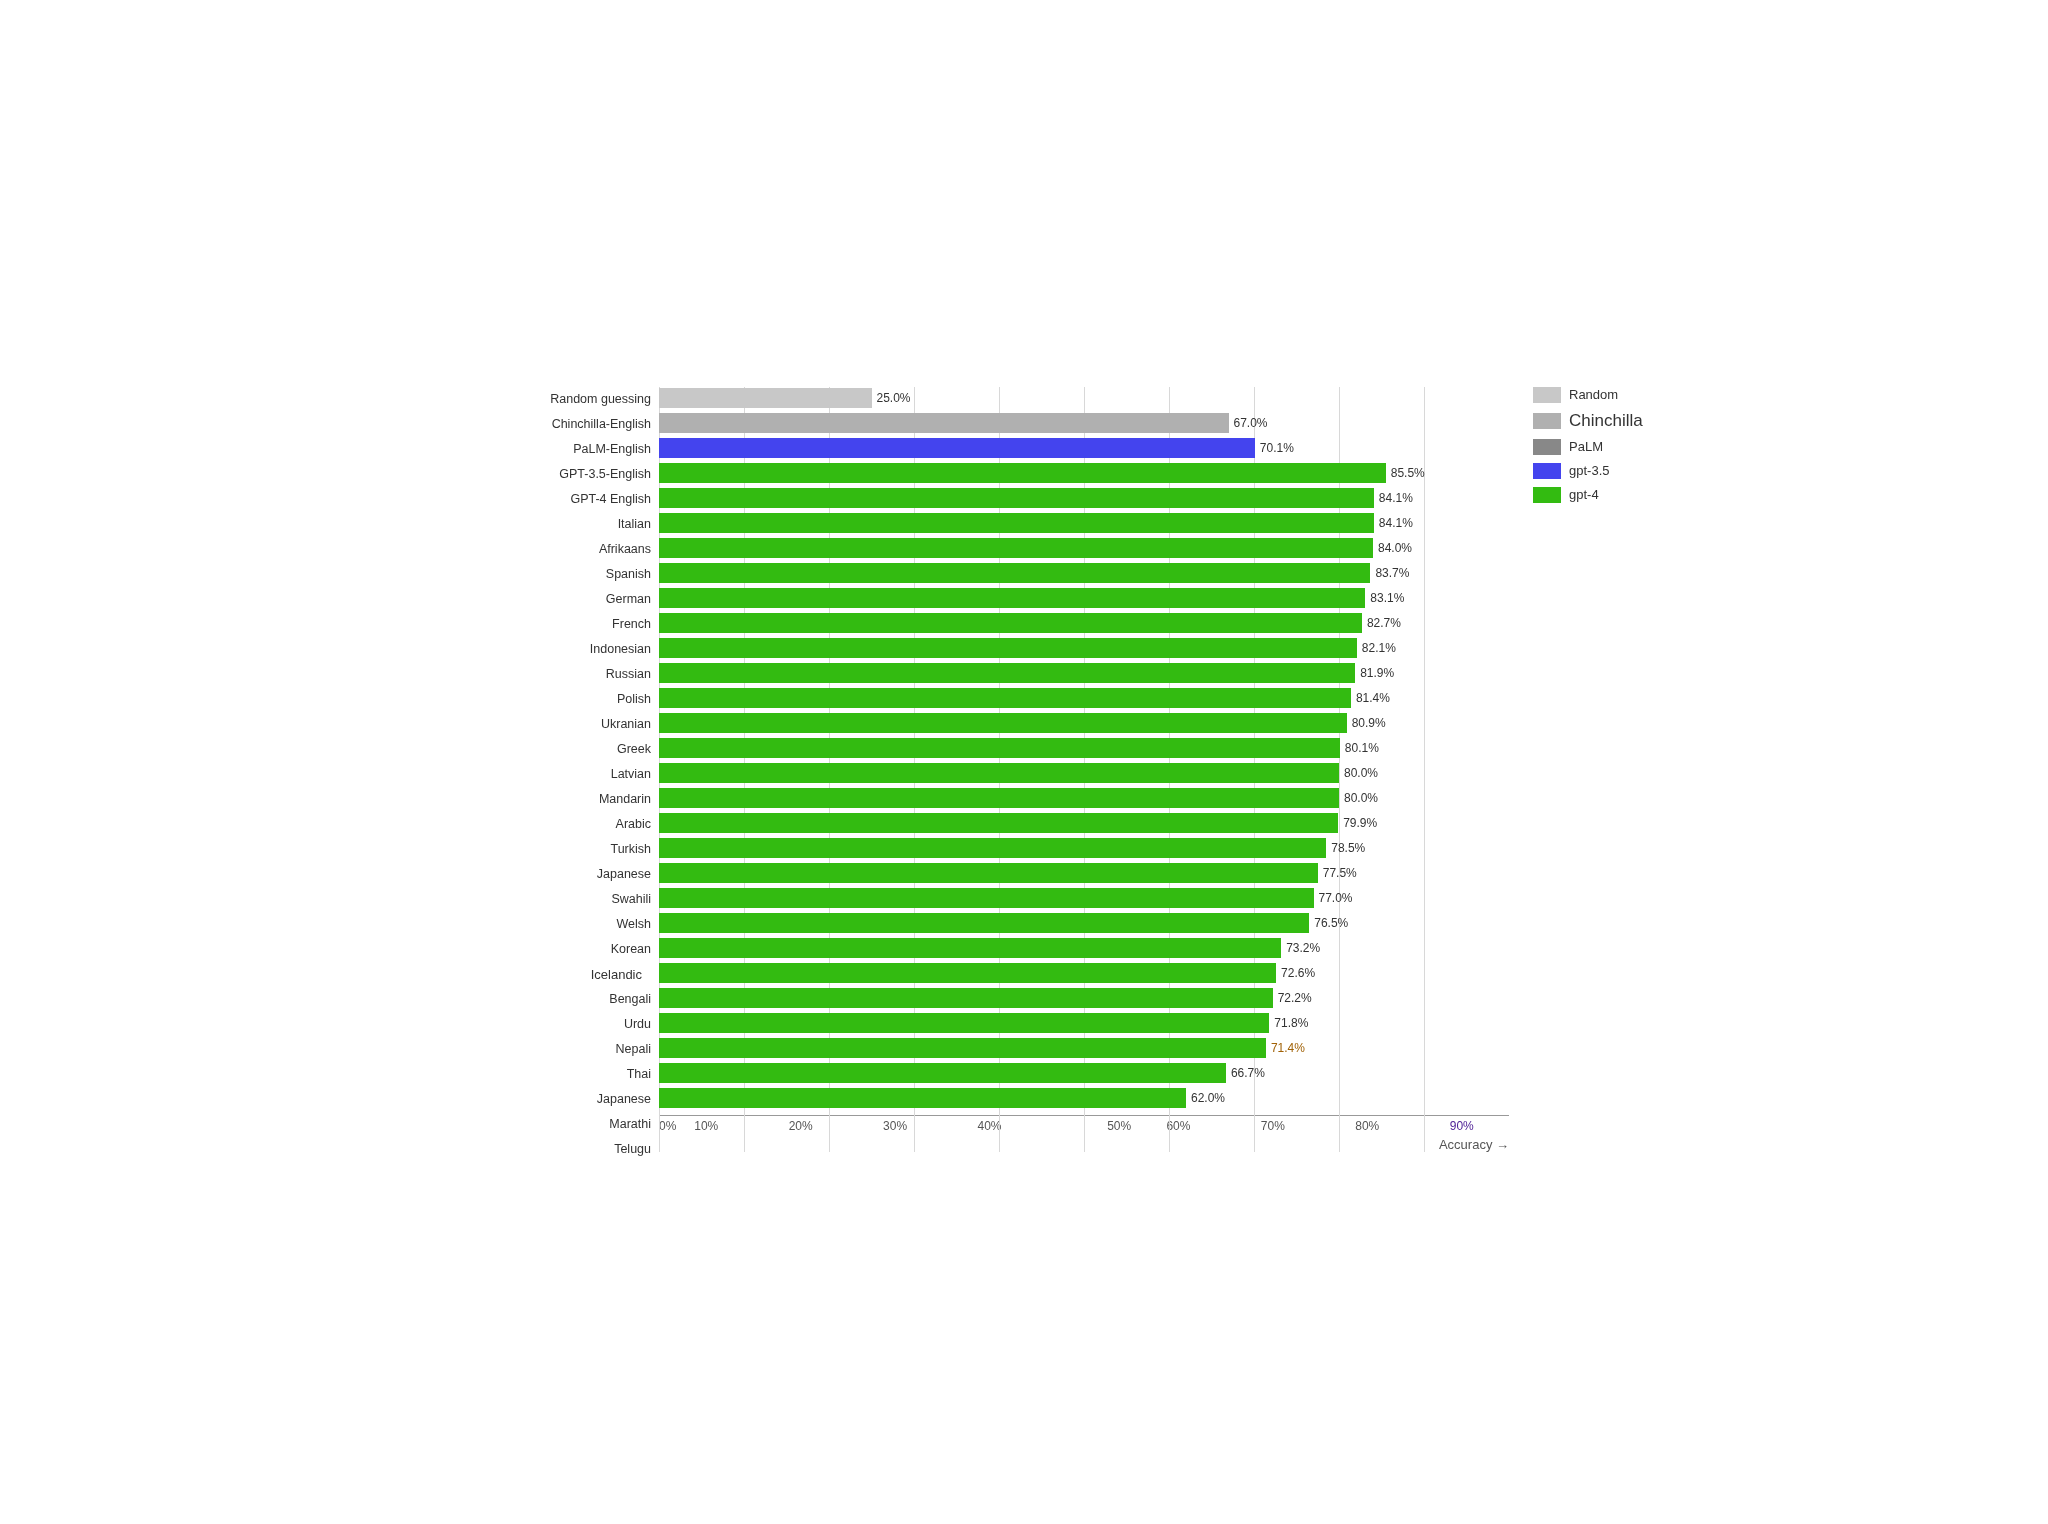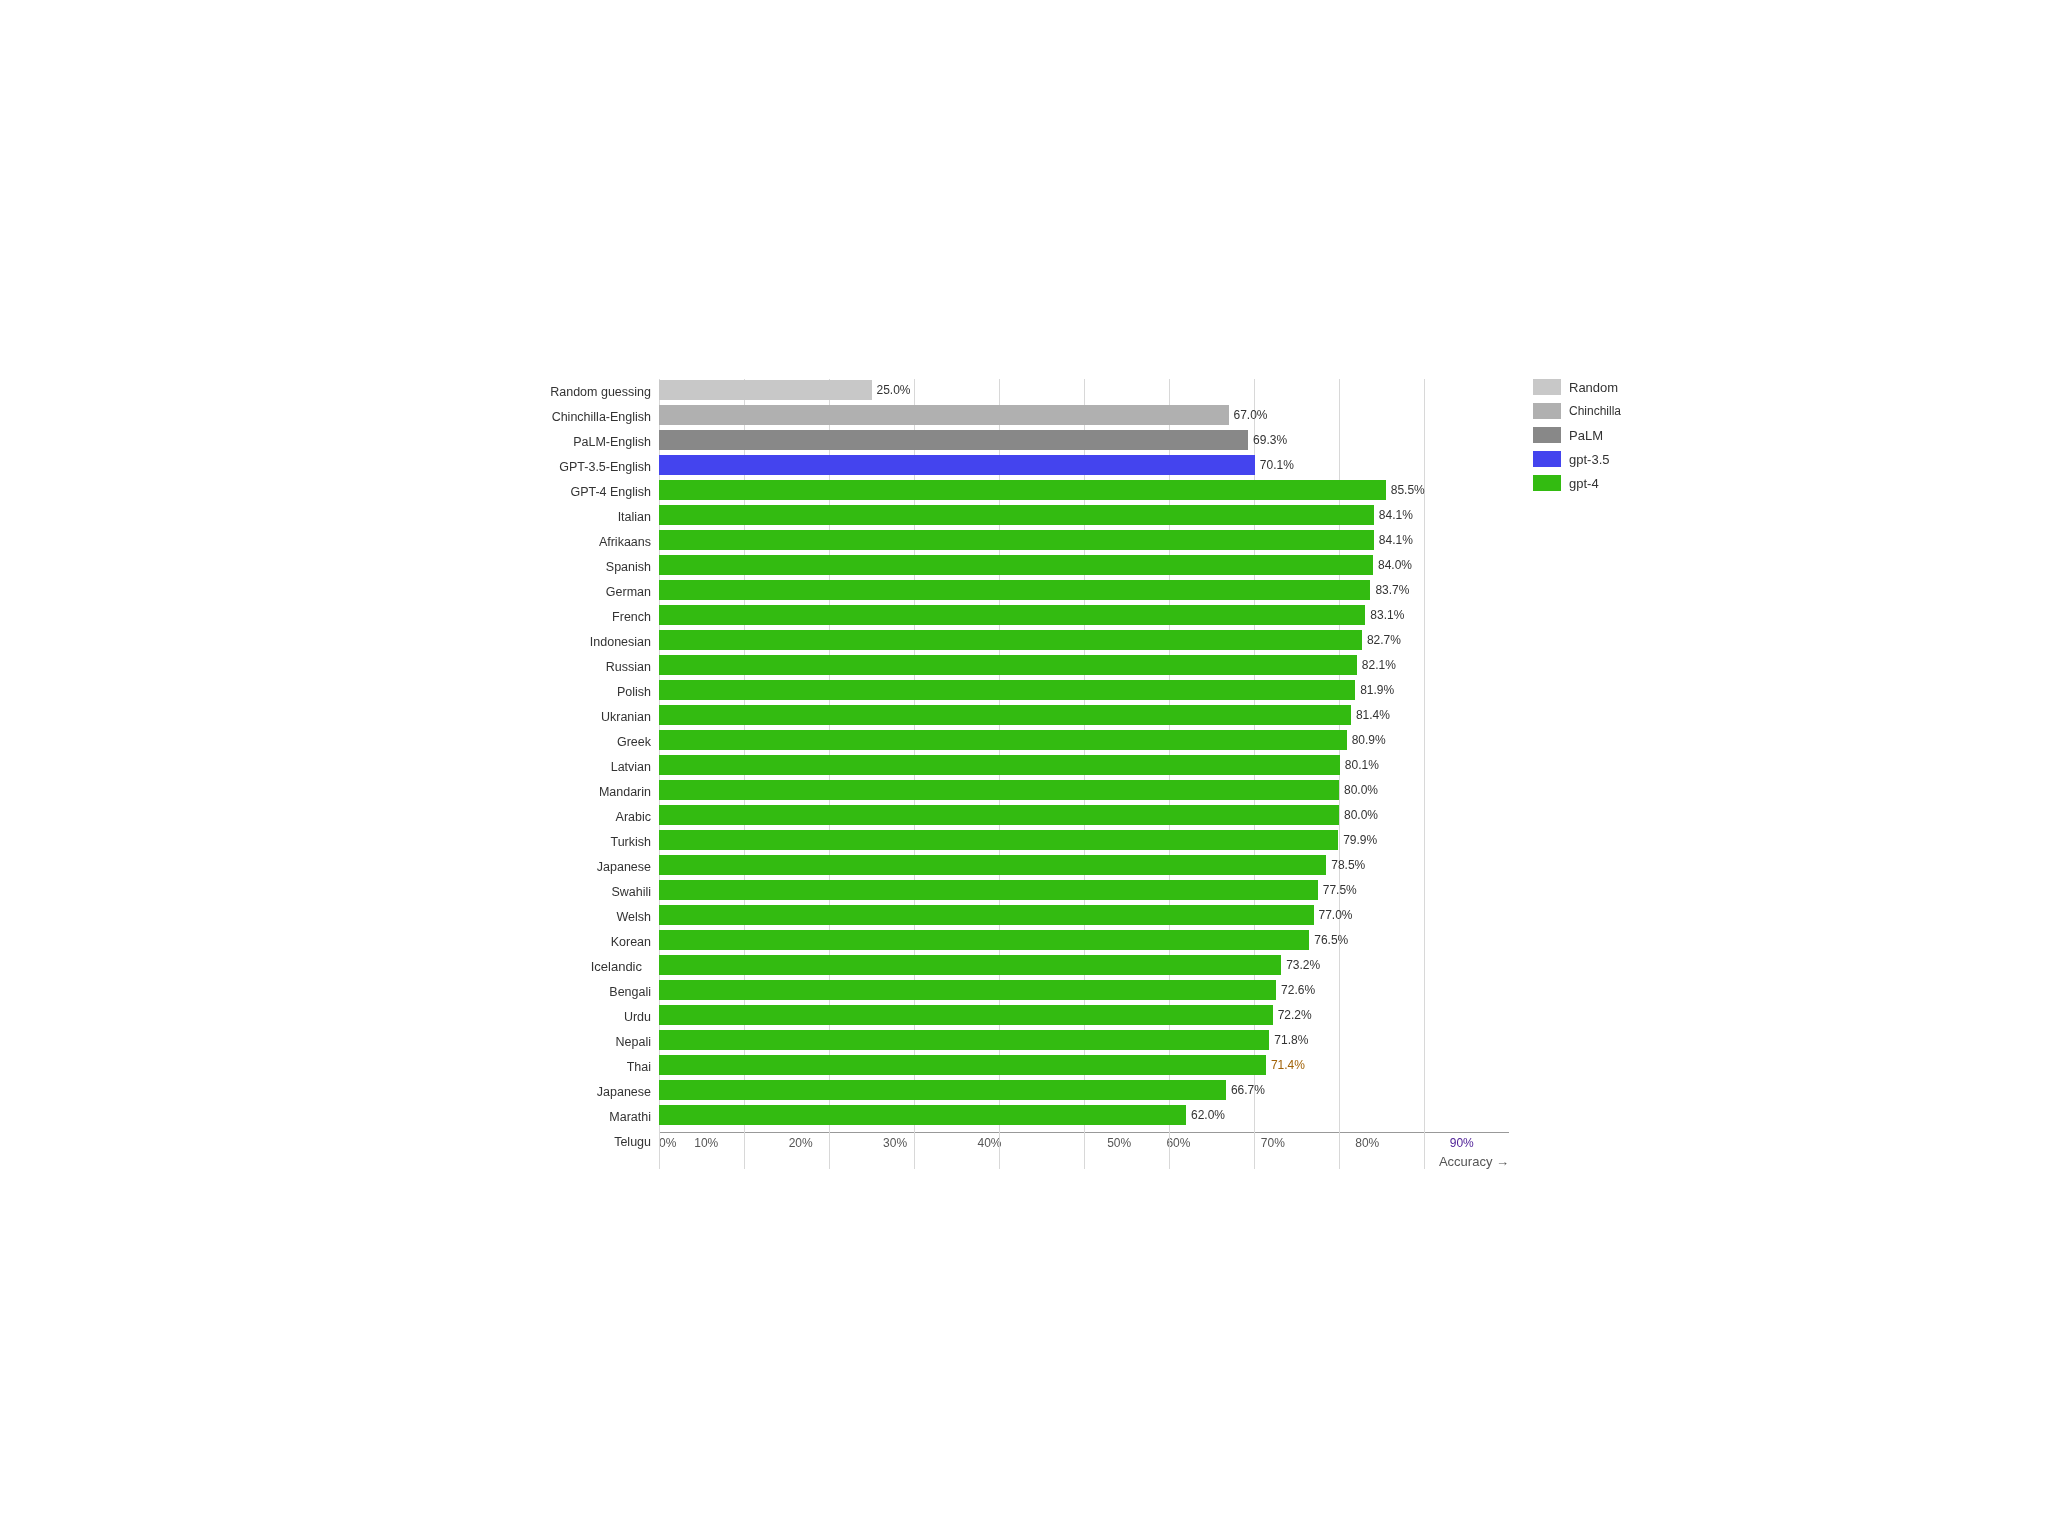--- a/index.html
+++ b/index.html
@@ -81,24 +81,20 @@
           </div>
           <div style="height: 22px; margin-bottom: 3px; display: flex; align-items: center; position: relative;">
             <div style="width: 212.5px; height: 20px; background: rgb(200, 200, 200); display: flex; align-items: center; flex-shrink: 0; position: relative;"></div>
             <span style="font-size: 12px; color: rgb(51, 51, 51); margin-left: 5px; white-space: nowrap; font-family: Arial, sans-serif; position: absolute; left: 212.5px;">25.0%</span>
           </div>
           <div style="height: 22px; margin-bottom: 3px; display: flex; align-items: center; position: relative;">
             <div style="width: 569.5px; height: 20px; background: rgb(176, 176, 176); display: flex; align-items: center; flex-shrink: 0; position: relative;"></div>
             <span style="font-size: 12px; color: rgb(51, 51, 51); margin-left: 5px; white-space: nowrap; font-family: Arial, sans-serif; position: absolute; left: 569.5px;">67.0%</span>
           </div>
           <div style="height: 22px; margin-bottom: 3px; display: flex; align-items: center; position: relative;">
-            <div style="width: 589.05px; height: 20px; background: rgb(136, 136, 136); display: flex; align-items: center; flex-shrink: 0; position: relative;"></div>
-            <span style="font-size: 12px; color: rgb(51, 51, 51); margin-left: 5px; white-space: nowrap; font-family: Arial, sans-serif; position: absolute; left: 589.05px;">69.3%</span>
-          </div>
-          <div style="height: 22px; margin-bottom: 3px; display: flex; align-items: center; position: relative;">
             <div style="width: 595.85px; height: 20px; background: rgb(68, 68, 238); display: flex; align-items: center; flex-shrink: 0; position: relative;"></div>
             <span style="font-size: 12px; color: rgb(51, 51, 51); margin-left: 5px; white-space: nowrap; font-family: Arial, sans-serif; position: absolute; left: 595.85px;">70.1%</span>
           </div>
           <div style="height: 22px; margin-bottom: 3px; display: flex; align-items: center; position: relative;">
             <div style="width: 726.75px; height: 20px; background: rgb(51, 187, 17); display: flex; align-items: center; flex-shrink: 0; position: relative;"></div>
             <span style="font-size: 12px; color: rgb(51, 51, 51); margin-left: 5px; white-space: nowrap; font-family: Arial, sans-serif; position: absolute; left: 726.75px;">85.5%</span>
           </div>
           <div style="height: 22px; margin-bottom: 3px; display: flex; align-items: center; position: relative;">
             <div style="width: 714.85px; height: 20px; background: rgb(51, 187, 17); display: flex; align-items: center; flex-shrink: 0; position: relative;"></div>
             <span style="font-size: 12px; color: rgb(51, 51, 51); margin-left: 5px; white-space: nowrap; font-family: Arial, sans-serif; position: absolute; left: 714.85px;">84.1%</span>
@@ -213,21 +209,21 @@
           </div>
           <div style="text-align: right; font-size: 13px; color: rgb(85, 85, 85); padding-top: 4px; font-family: Arial, sans-serif;">Accuracy →</div>
         </div>
         <div style="flex: 1 1 0%; display: flex; flex-direction: column; justify-content: flex-end; padding-left: 24px; padding-bottom: 60px; gap: 8px;">
           <div style="display: flex; align-items: center; gap: 8px;">
             <div style="width: 28px; height: 16px; background: rgb(200, 200, 200); flex-shrink: 0;"></div>
             <span style="font-size: 13px; color: rgb(51, 51, 51); font-family: Arial, sans-serif;">Random</span>
           </div>
           <div style="display: flex; align-items: center; gap: 8px;">
             <div style="width: 28px; height: 16px; background: rgb(176, 176, 176); flex-shrink: 0;"></div>
-            <span style="font-size: 12px; color: rgb(51, 51, 51); font-family: Arial, sans-serif;">Chinchilla</span>
+            <span style="font-size: 17px; color: rgb(51, 51, 51); font-family: Arial, sans-serif;">Chinchilla</span>
           </div>
           <div style="display: flex; align-items: center; gap: 8px;">
             <div style="width: 28px; height: 16px; background: rgb(136, 136, 136); flex-shrink: 0;"></div>
             <span style="font-size: 13px; color: rgb(51, 51, 51); font-family: Arial, sans-serif;">PaLM</span>
           </div>
           <div style="display: flex; align-items: center; gap: 8px;">
             <div style="width: 28px; height: 16px; background: rgb(68, 68, 238); flex-shrink: 0;"></div>
             <span style="font-size: 13px; color: rgb(51, 51, 51); font-family: Arial, sans-serif;">gpt-3.5</span>
           </div>
           <div style="display: flex; align-items: center; gap: 8px;">

